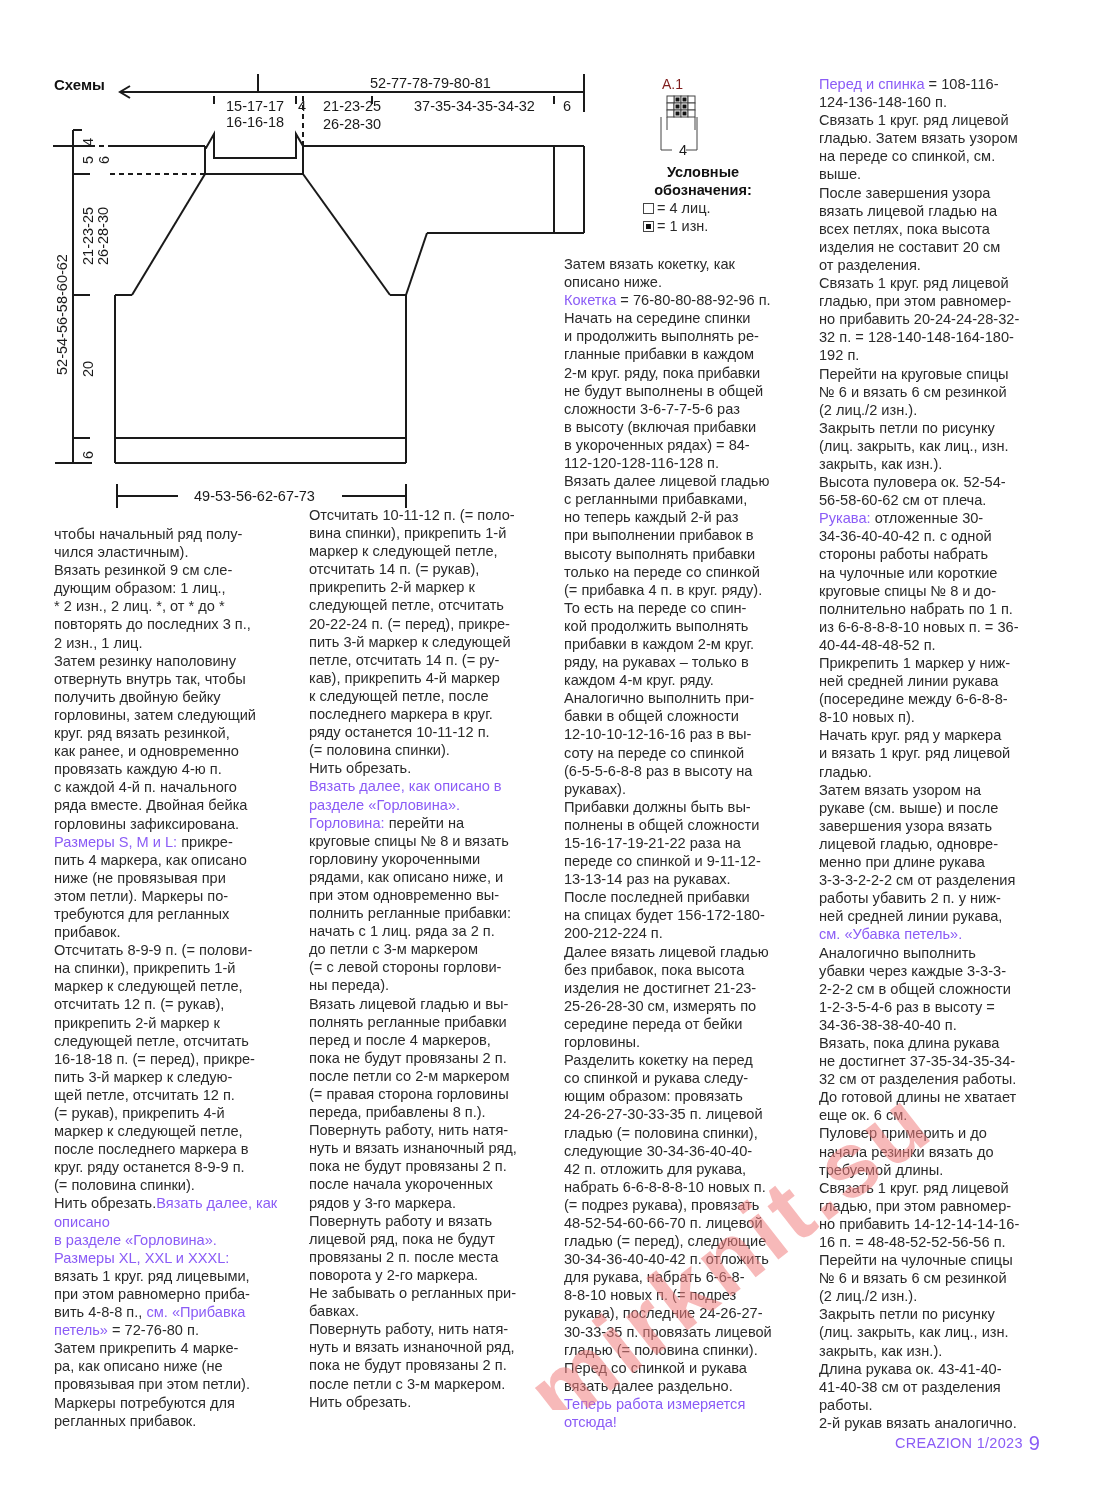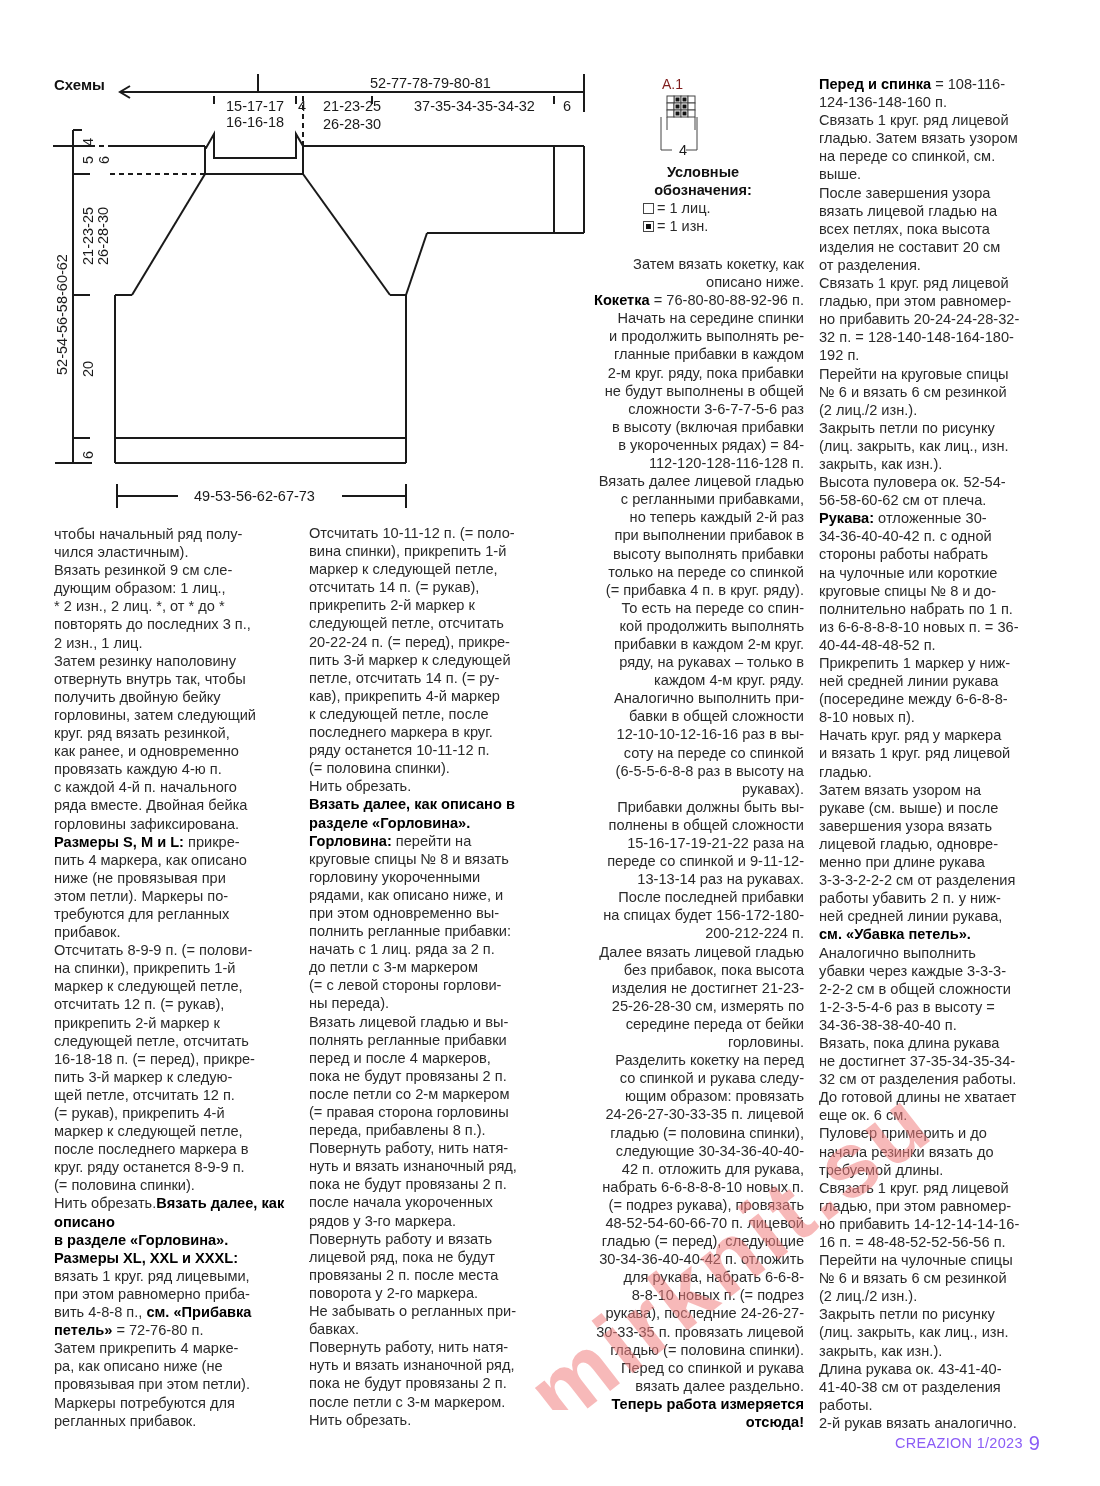--- a/index.html
+++ b/index.html
@@ -1,22 +1,22 @@
 <!DOCTYPE html>
 <html><head>
 <meta charset="utf-8">
 <style>
   html, body { margin: 0; padding: 0; background: #ffffff; }
   body { width: 1100px; height: 1486px; position: relative; overflow: hidden;
          font-family: "Liberation Sans", sans-serif; color: #2a2a2a; }
   .col { position: absolute; font-size: 14.6px; line-height: 18.1px; white-space: pre-line; }
-  .b { font-weight: bold; color: #000000; }
+  .b { font-weight: normal; color: #8b5cf6; }
   #col1 { left: 54px; top: 525px; width: 235px; }
-  #col2 { left: 309px; top: 524px; width: 240px; }
-  #col3 { left: 564px; top: 255px; width: 240px; text-align: right; }
+  #col2 { left: 309px; top: 506px; width: 240px; }
+  #col3 { left: 564px; top: 255px; width: 240px; }
   #col4 { left: 819px; top: 75px; width: 240px; }
   .diagram { position: absolute; left: 0; top: 0; }
   .schemes-title { position: absolute; left: 54px; top: 76px; font-weight: bold; font-size: 15px; color: #111; }
   .dim { position: absolute; font-size: 14.5px; color: #1a1a1a; line-height: 17px; }
   .vdim { position: absolute; font-size: 14.5px; color: #1a1a1a; transform: rotate(-90deg); transform-origin: left top; white-space: nowrap; }
   .chart-title { position: absolute; left: 662px; top: 76px; font-size: 14px; color: #7f1d1d; }
   .legend { position: absolute; left: 643px; top: 163px; font-size: 14.5px; line-height: 18px; }
   .legend .lh { font-weight: bold; color: #111; }
   .sq { display: inline-block; width: 9px; height: 9px; border: 1px solid #444; vertical-align: -1px; margin-right: 3px; background: #fff; position: relative; }
   .sq.purl::after { content: ""; position: absolute; left: 2px; top: 2px; width: 5px; height: 5px; background: #111; }
@@ -134,21 +134,21 @@
     <line x1="1" y1="22" x2="1" y2="55"></line>
       <line x1="37" y1="22" x2="37" y2="55"></line>
     <line x1="1" y1="55" x2="12" y2="55"></line>
       <line x1="26" y1="55" x2="37" y2="55"></line>
   </g>
 </svg>
 <div class="dim" style="left:679px;top:142px;">4</div>
 
 <div class="legend">
   <div class="lh" style="width:120px;text-align:center;">Условные обозначения:</div>
-  <div><span class="sq"></span><span>= 1 лиц.</span></div>
+  <div><span class="sq"></span><span>= 4 лиц.</span></div>
   <div><span class="sq purl"></span><span>= 1 изн.</span></div>
 </div>
 
 <div class="col" id="col1"><span>чтобы начальный ряд полу-
 чился эластичным).
 Вязать резинкой 9 см сле-
 дующим образом: 1 лиц.,
 * 2 изн., 2 лиц. *, от * до *
 повторять до последних 3 п.,
 2 изн., 1 лиц.

